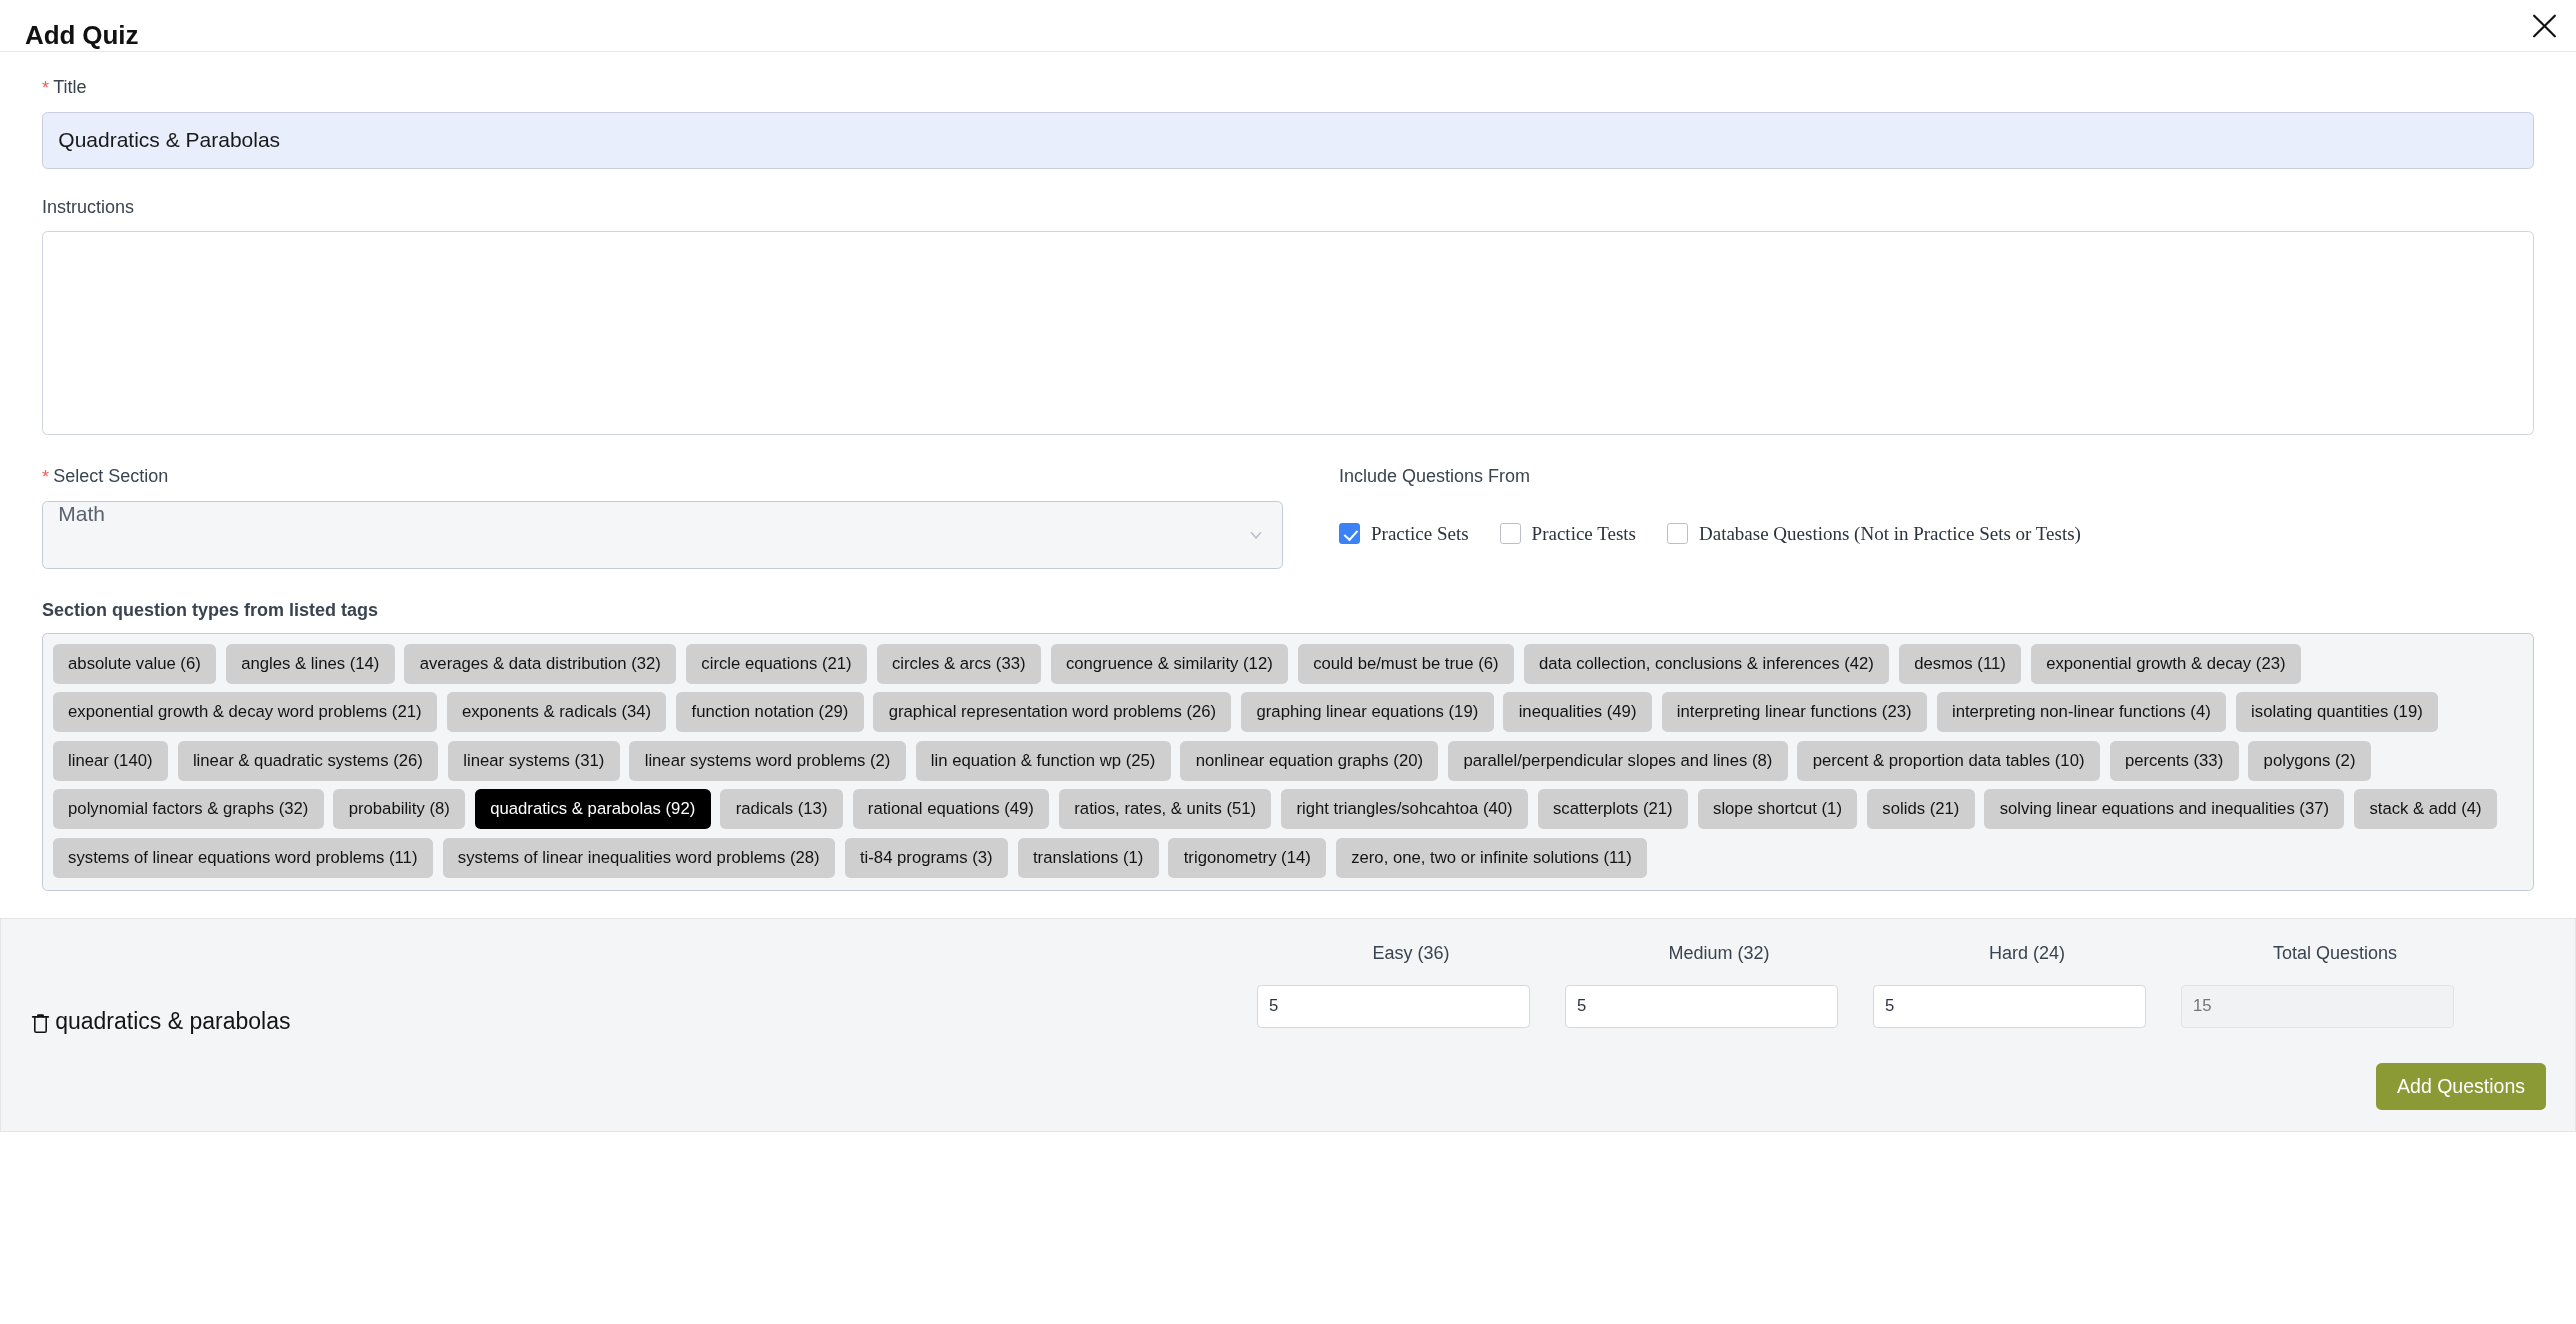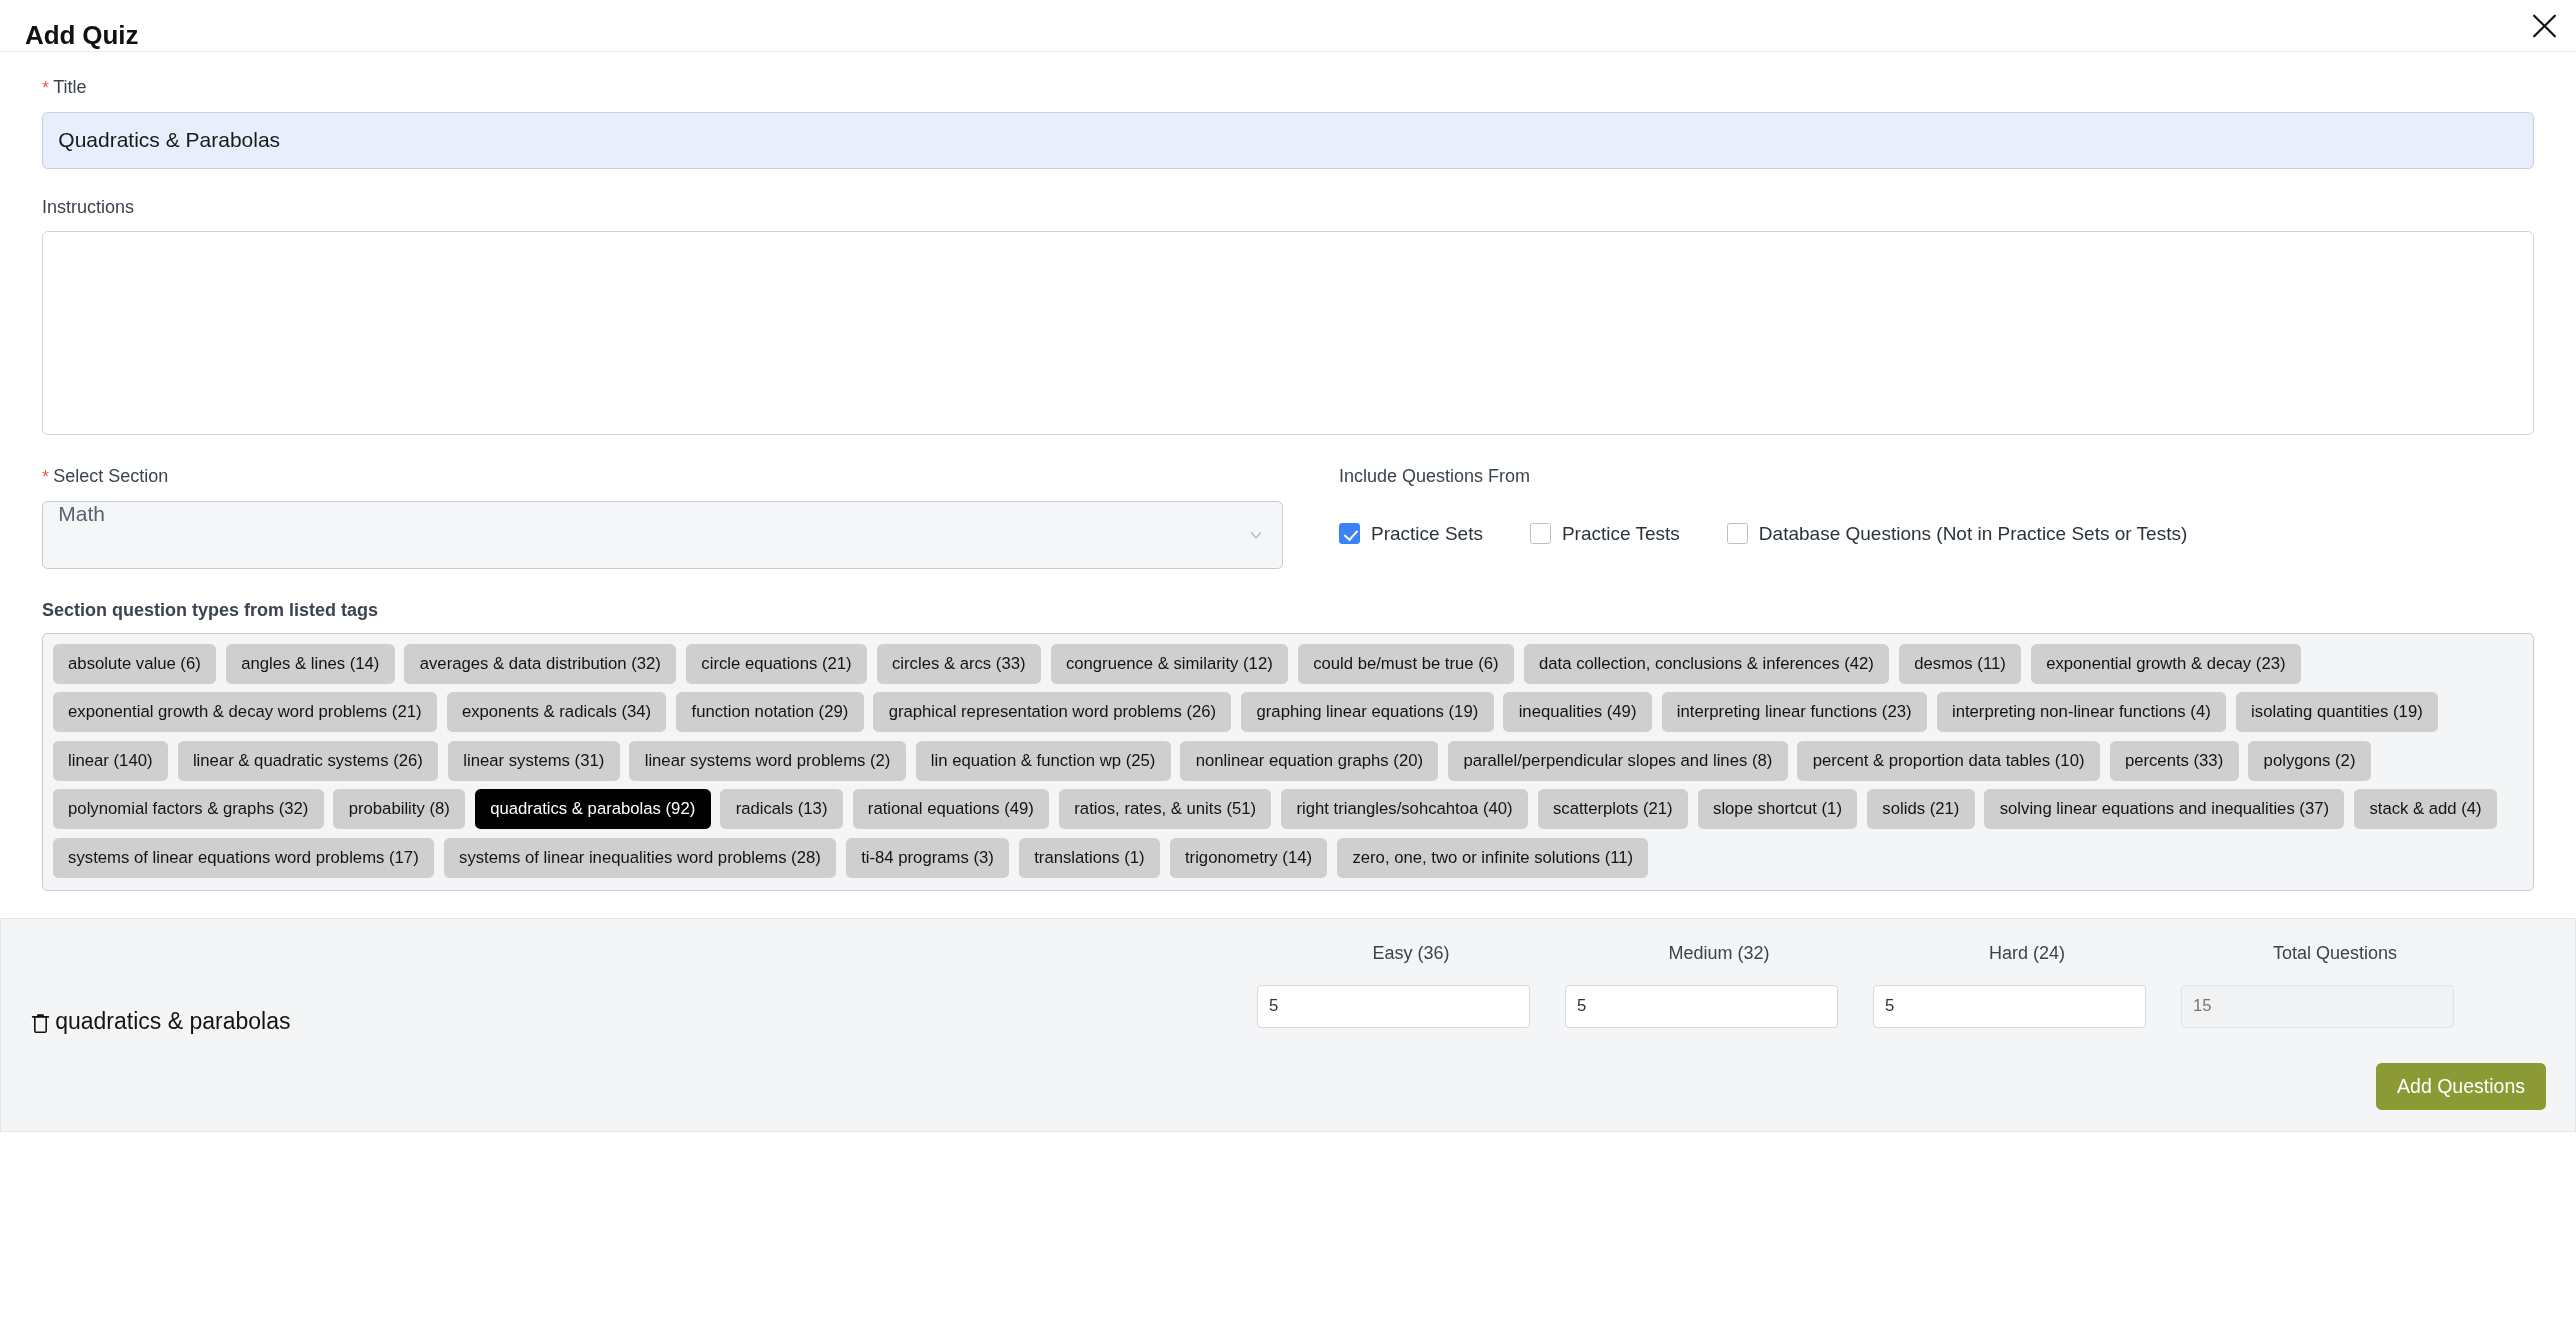--- a/index.html
+++ b/index.html
@@ -120,21 +120,21 @@
     color: #b8bfc9;
   }
   .select-caret svg { width: 18px; height: 18px; display: block; }
 
   .include-label {
     font-size: 18px;
     color: #3a4450;
     margin-bottom: 36px;
     display: block;
   }
-  .cb-row { display: flex; align-items: center; gap: 16px; }
+  .cb-row { display: flex; align-items: center; gap: 0; font-family: Liberation Serif, serif; }
   .cb-item {
     display: flex;
     align-items: center;
     margin-right: 31px;
     cursor: pointer;
   }
   .cb-box {
     width: 21px; height: 21px;
     border: 0.7px solid #b9c0cb;
     border-radius: 2.8px;
@@ -377,21 +377,21 @@
         <button class="tag selected">quadratics &amp; parabolas (92)</button>
         <button class="tag">radicals (13)</button>
         <button class="tag">rational equations (49)</button>
         <button class="tag">ratios, rates, &amp; units (51)</button>
         <button class="tag">right triangles/sohcahtoa (40)</button>
         <button class="tag">scatterplots (21)</button>
         <button class="tag">slope shortcut (1)</button>
         <button class="tag">solids (21)</button>
         <button class="tag">solving linear equations and inequalities (37)</button>
         <button class="tag">stack &amp; add (4)</button>
-        <button class="tag">systems of linear equations word problems (17)</button>
+        <button class="tag">systems of linear equations word problems (11)</button>
         <button class="tag">systems of linear inequalities word problems (28)</button>
         <button class="tag">ti-84 programs (3)</button>
         <button class="tag">translations (1)</button>
         <button class="tag">trigonometry (14)</button>
         <button class="tag">zero, one, two or infinite solutions (11)</button>
       </div>
   </div>
 
 </div>
 

